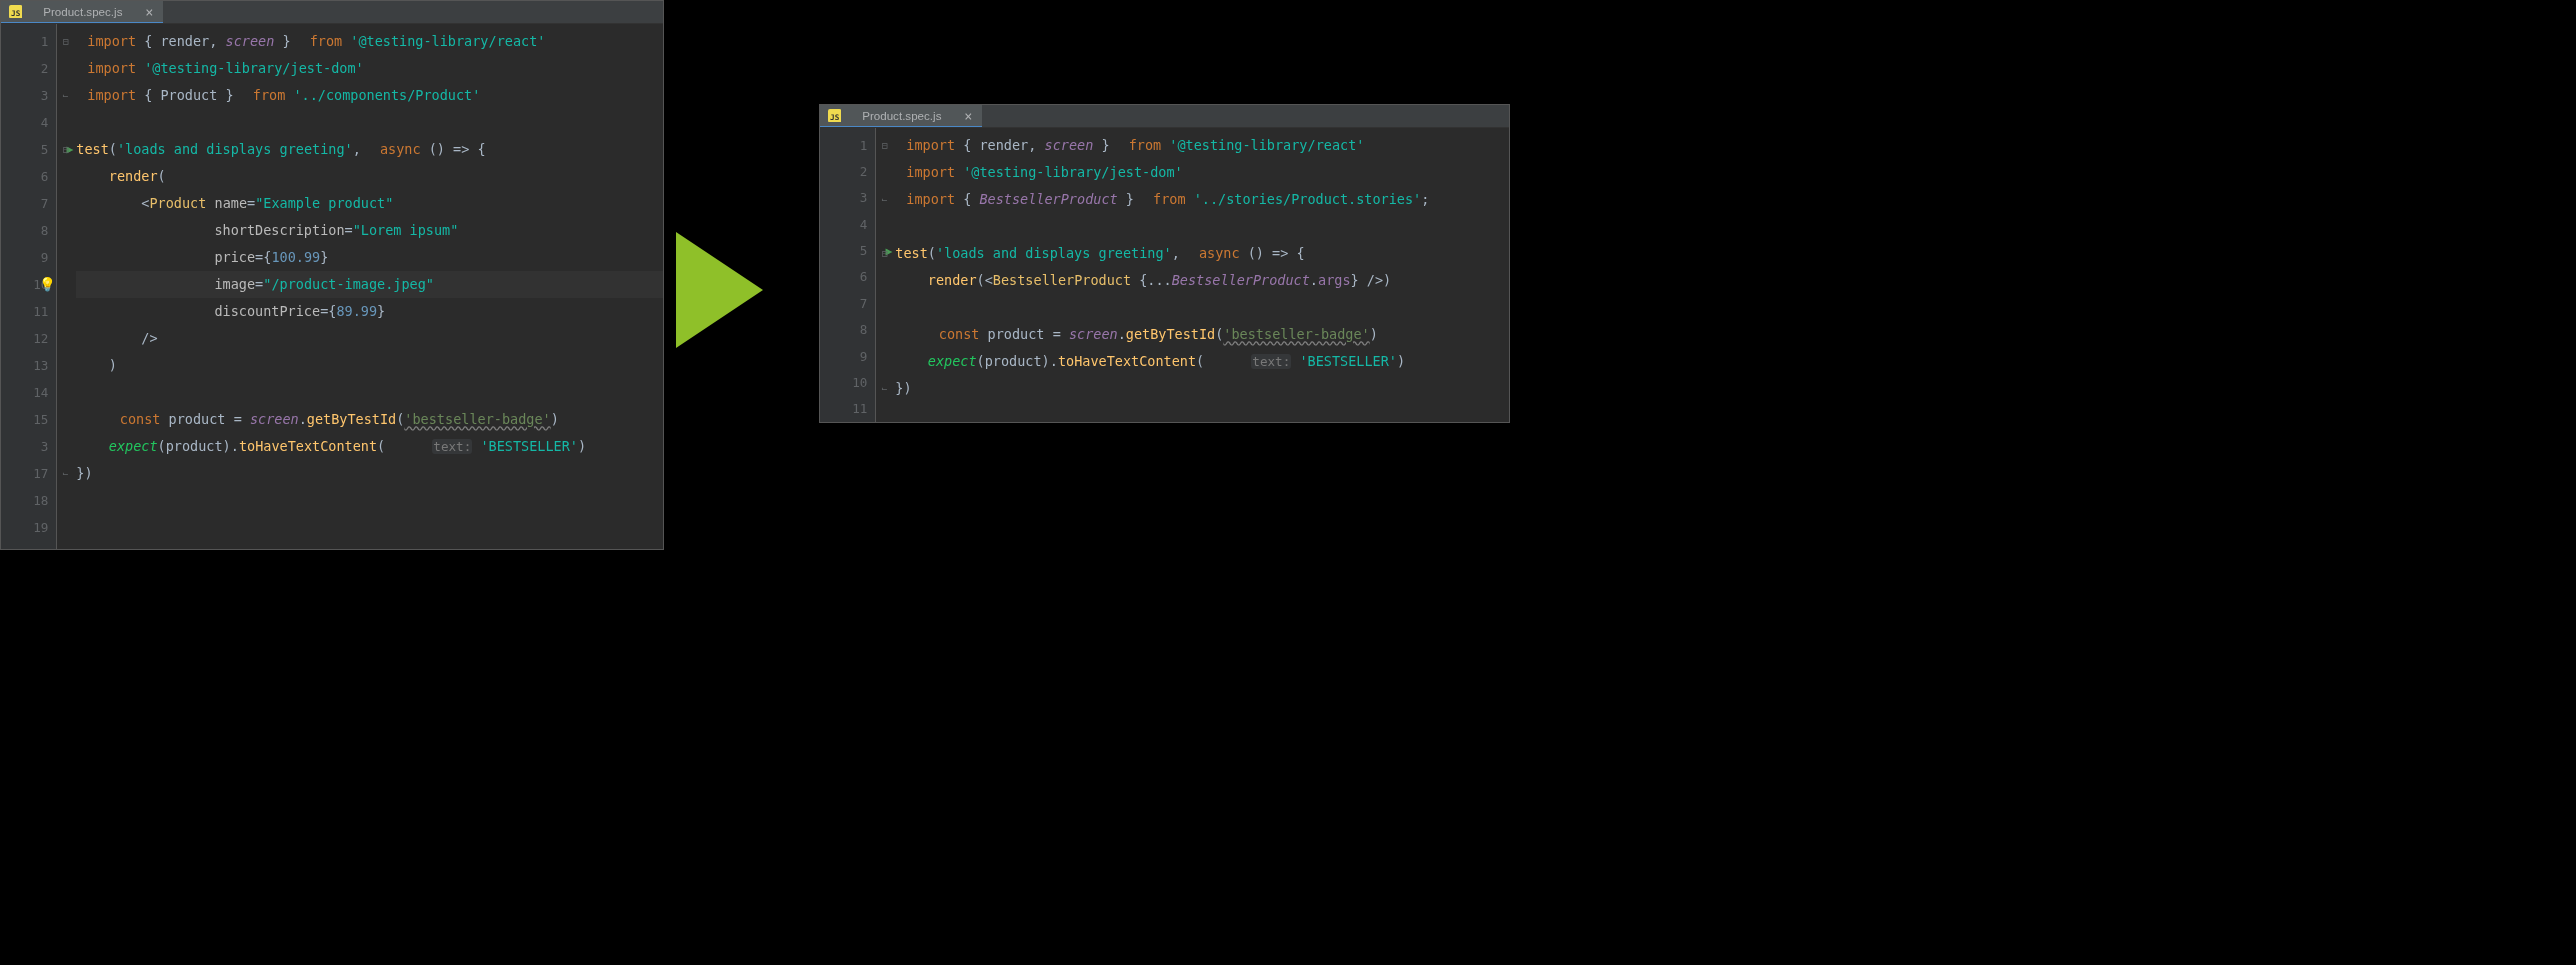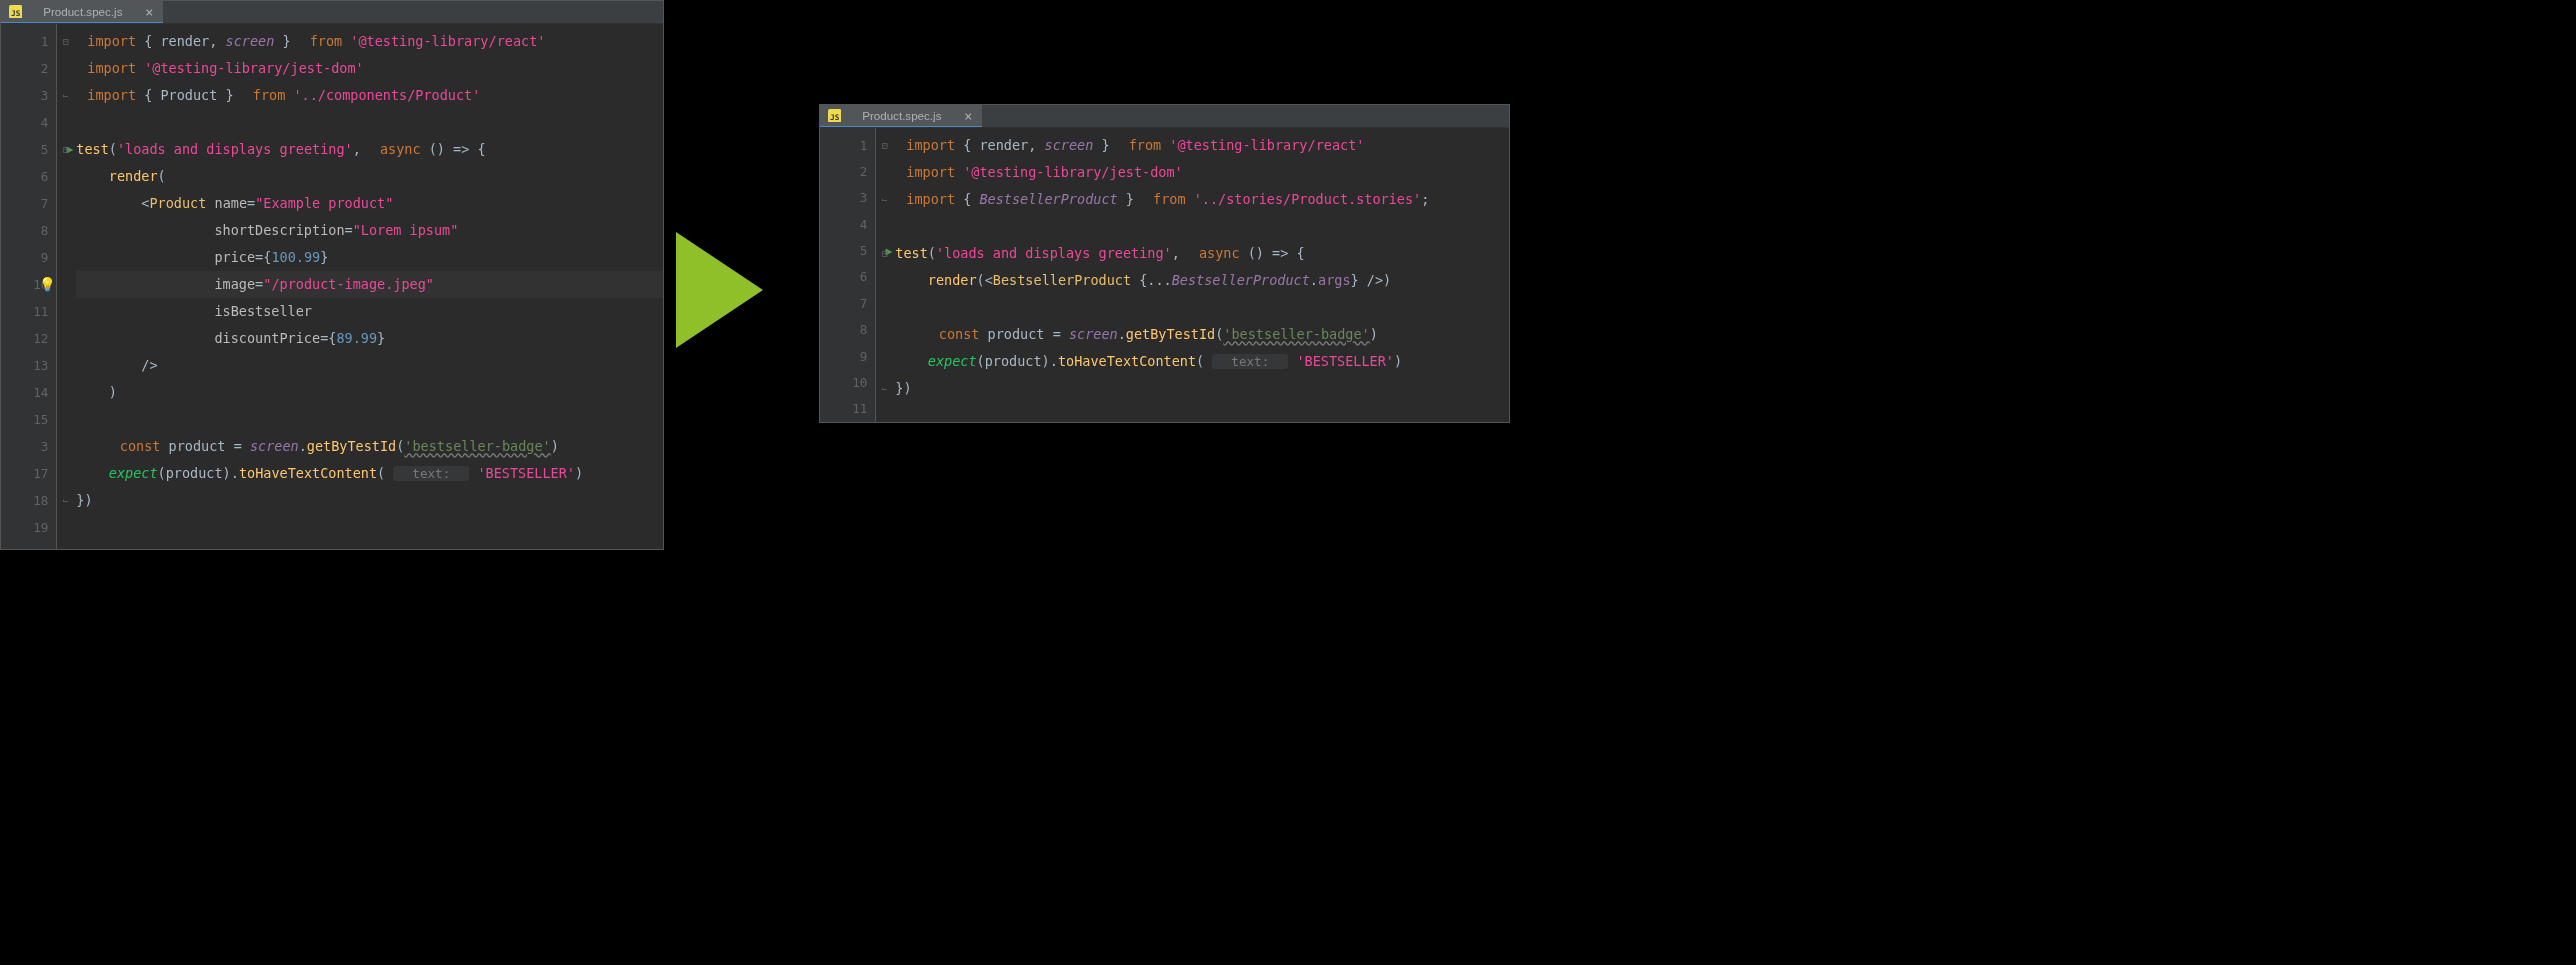--- a/index.html
+++ b/index.html
@@ -118,32 +118,32 @@
   .fold {
     position: absolute;
     left: -13.5px;
     color: #606366;
     font-size: 9.7px;
   }
   
   .kw { color: #cc7832; margin-left: 11px; }
   .fn { color: #ffc66d; }
   .fn-i { color: #22c55e; font-style: italic; }
-  .str { color: #ec4899; }
+  .str { color: #14b8a6; }
   .str-u { color: #6a8759; text-decoration: underline wavy #808080; }
   .num { color: #6897bb; }
   .def { color: #a9b7c6; }
   .id { color: #a9b7c6; }
   .purple { color: #9876aa; font-style: italic; }
   .purple-n { color: #9876aa; }
   .punct { color: #a9b7c6; }
   .op { color: #a9b7c6; }
   .jsx { color: #e8bf6a; }
   .attr { color: #bababa; }
-  .hint { color: #787878; background: #353739; padding: 0 19px; border-radius: 2.9px; font-size: 12.6px;}
+  .hint { color: #787878; background: #353739; padding: 0 1px; border-radius: 2.9px; font-size: 12.6px; margin-left: 39px;}
   .arrow-sep {
     position: absolute;
     left: 676px;
     top: 232px;
     width: 0;
     height: 0;
     border-top: 58px solid transparent;
     border-bottom: 58px solid transparent;
     border-left: 87px solid #8fc029;
   }
@@ -229,21 +229,20 @@
         <div class="code-line"><span class="fold">⊟</span><span class="kw">import </span><span class="punct">{ </span><span class="id">render</span><span class="punct">, </span><span class="purple">screen</span><span class="punct"> } </span><span class="kw">from </span><span class="str">'@testing-library/react'</span></div>
         <div class="code-line"><span class="kw">import </span><span class="str">'@testing-library/jest-dom'</span></div>
         <div class="code-line"><span class="fold">⌙</span><span class="kw">import </span><span class="punct">{ </span><span class="id">Product</span><span class="punct"> } </span><span class="kw">from </span><span class="str">'../components/Product'</span></div>
         <div class="code-line"></div>
         <div class="code-line"><span class="fold">⊟</span><span class="fn">test</span><span class="punct">(</span><span class="str">'loads and displays greeting'</span><span class="punct">, </span><span class="kw">async </span><span class="punct">() </span><span class="op">=&gt;</span><span class="punct"> {</span></div>
         <div class="code-line"><span class="def">    </span><span class="fn">render</span><span class="punct">(</span></div>
         <div class="code-line"><span class="def">        </span><span class="punct">&lt;</span><span class="jsx">Product </span><span class="attr">name</span><span class="op">=</span><span class="str">"Example product"</span></div>
         <div class="code-line"><span class="def">                 </span><span class="attr">shortDescription</span><span class="op">=</span><span class="str">"Lorem ipsum"</span></div>
         <div class="code-line"><span class="def">                 </span><span class="attr">price</span><span class="op">=</span><span class="punct">{</span><span class="num">100.99</span><span class="punct">}</span></div>
         <div class="code-line highlight"><span class="bulb">💡</span><span class="def">                 </span><span class="attr">image</span><span class="op">=</span><span class="str">"/product-image.jpeg"</span></div>
-        <div class="code-line"><span class="def">                 </span><span class="attr">isBestseller</span></div>
         <div class="code-line"><span class="def">                 </span><span class="attr">discountPrice</span><span class="op">=</span><span class="punct">{</span><span class="num">89.99</span><span class="punct">}</span></div>
         <div class="code-line"><span class="def">        </span><span class="punct">/&gt;</span></div>
         <div class="code-line"><span class="def">    </span><span class="punct">)</span></div>
         <div class="code-line"></div>
         <div class="code-line"><span class="def">    </span><span class="kw">const </span><span class="id">product </span><span class="op">= </span><span class="purple">screen</span><span class="punct">.</span><span class="fn">getByTestId</span><span class="punct">(</span><span class="str-u">'bestseller-badge'</span><span class="punct">)</span></div>
         <div class="code-line"><span class="def">    </span><span class="fn-i">expect</span><span class="punct">(product).</span><span class="fn">toHaveTextContent</span><span class="punct">( </span><span class="hint">text:</span><span class="def"> </span><span class="str">'BESTSELLER'</span><span class="punct">)</span></div>
         <div class="code-line"><span class="fold">⌙</span><span class="punct">})</span></div>
         <div class="code-line"></div>
       </div>
   </div>

